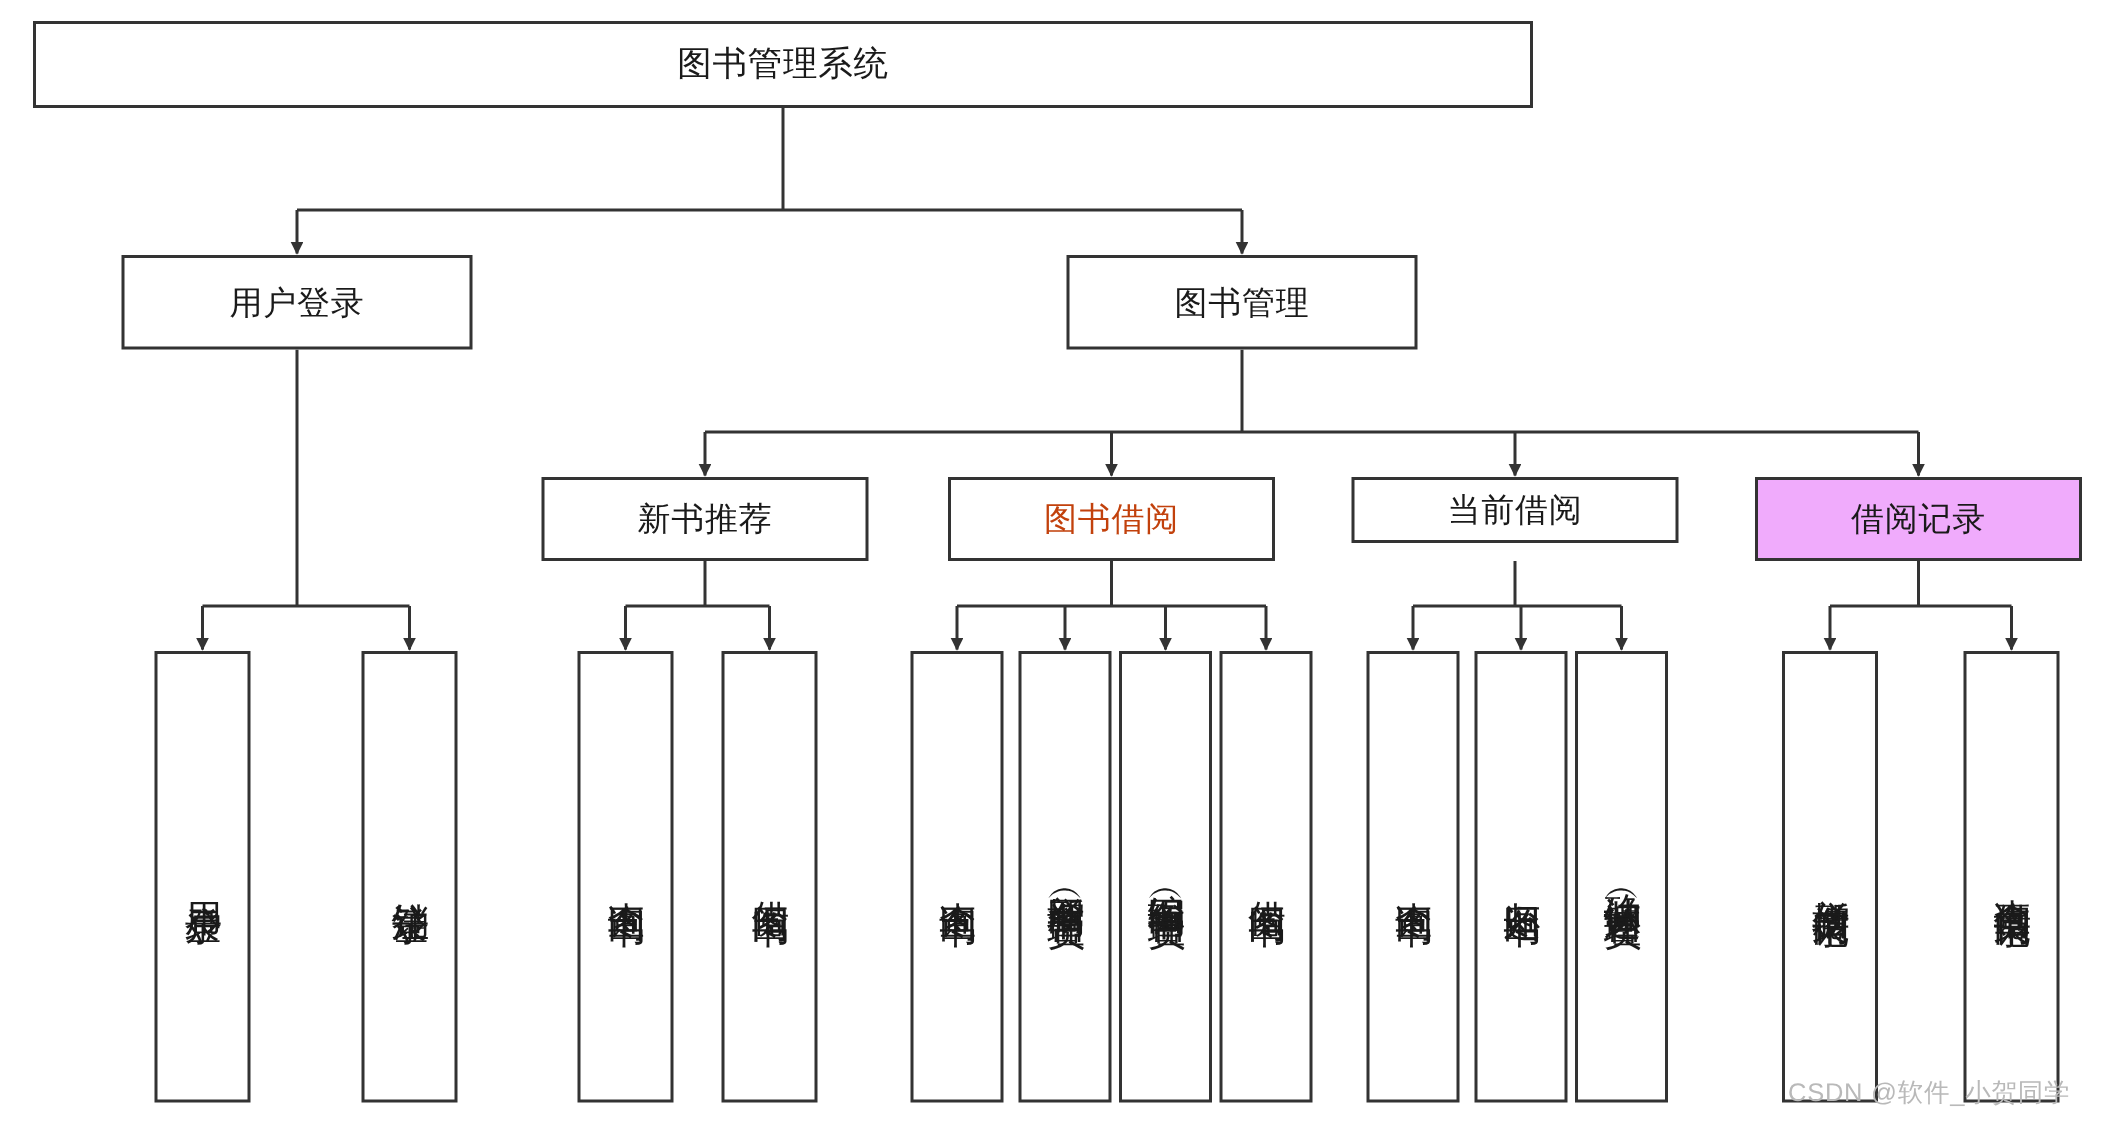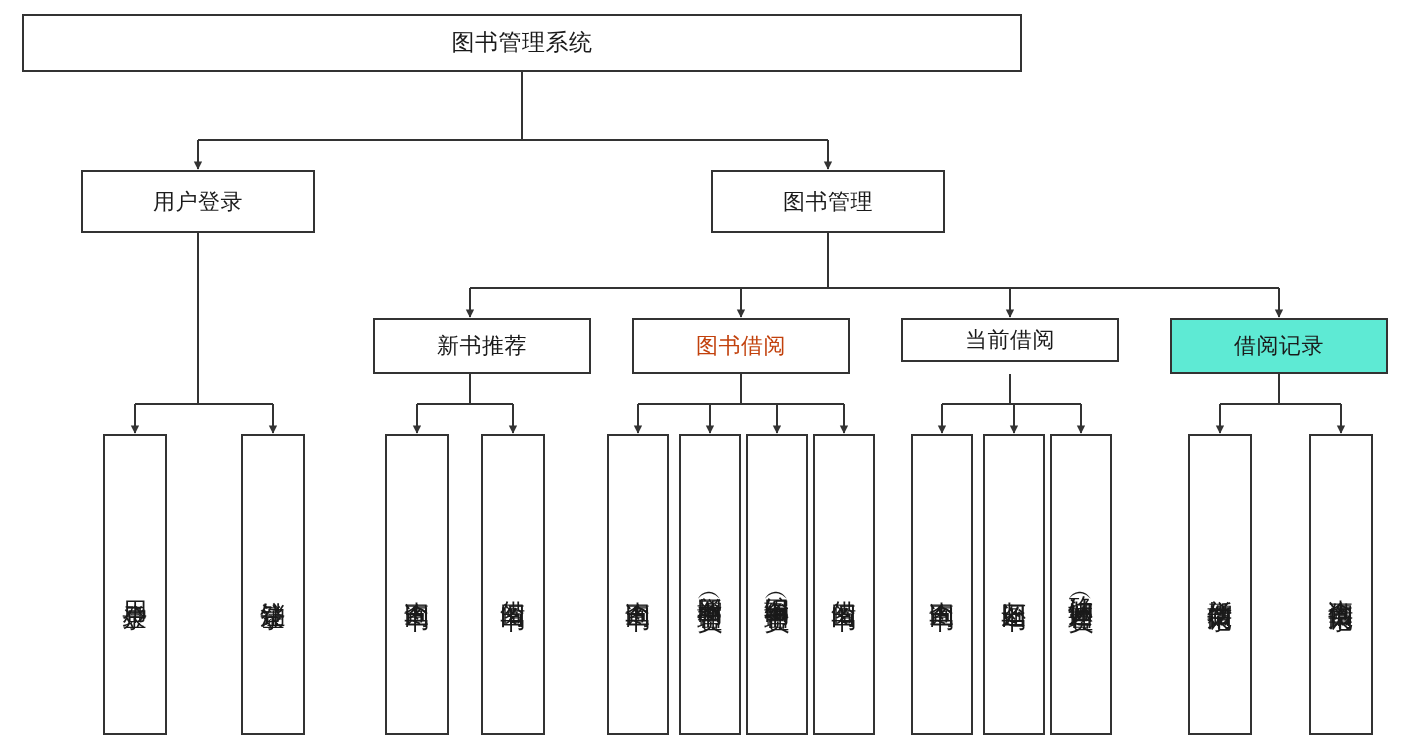--- a/index.html
+++ b/index.html
@@ -126,30 +126,30 @@
   <div id="nodes-layer">
       <div class="node horiz root" style="left: 22px; top: 14px; width: 1000px; height: 58px; border-color: rgb(51, 51, 51); border-width: 2px; background: rgb(255, 255, 255); color: rgb(26, 26, 26);">
         <span class="node-label">图书管理系统</span>
       </div>
       <div class="node horiz" style="left: 81px; top: 170px; width: 234px; height: 63px; border-color: rgb(51, 51, 51); border-width: 2px; background: rgb(255, 255, 255); color: rgb(26, 26, 26);">
         <span class="node-label">用户登录</span>
       </div>
       <div class="node horiz" style="left: 711px; top: 170px; width: 234px; height: 63px; border-color: rgb(51, 51, 51); border-width: 2px; background: rgb(255, 255, 255); color: rgb(26, 26, 26);">
         <span class="node-label">图书管理</span>
       </div>
-      <div class="node horiz" style="left: 361px; top: 318px; width: 218px; height: 56px; border-color: rgb(51, 51, 51); border-width: 2px; background: rgb(255, 255, 255); color: rgb(26, 26, 26); margin-left: 12px;">
+      <div class="node horiz" style="left: 361px; top: 318px; width: 218px; height: 56px; border-color: rgb(51, 51, 51); border-width: 2px; background: rgb(255, 255, 255); color: rgb(26, 26, 26);">
         <span class="node-label">新书推荐</span>
       </div>
       <div class="node horiz" style="left: 632px; top: 318px; width: 218px; height: 56px; border-color: rgb(51, 51, 51); border-width: 2px; background: rgb(255, 255, 255); color: #c2410c;">
         <span class="node-label">图书借阅</span>
       </div>
       <div class="node horiz" style="left: 901px; top: 318px; width: 218px; height: 44px; border-color: rgb(51, 51, 51); border-width: 2px; background: rgb(255, 255, 255); color: rgb(26, 26, 26);">
         <span class="node-label">当前借阅</span>
       </div>
-      <div class="node horiz" style="left: 1170px; top: 318px; width: 218px; height: 56px; border-color: rgb(51, 51, 51); border-width: 2px; background: #5eead4; color: rgb(26, 26, 26);">
+      <div class="node horiz" style="left: 1170px; top: 318px; width: 218px; height: 56px; border-color: rgb(51, 51, 51); border-width: 2px; background: #f0abfc; color: rgb(26, 26, 26);">
         <span class="node-label">借阅记录</span>
       </div>
       <div class="node vert" style="left: 103px; top: 434px; width: 64px; height: 301px; border-color: rgb(51, 51, 51); border-width: 2px; background: rgb(255, 255, 255); color: rgb(26, 26, 26);">
         <span class="node-label">用户登录</span>
       </div>
       <div class="node vert" style="left: 241px; top: 434px; width: 64px; height: 301px; border-color: rgb(51, 51, 51); border-width: 2px; background: rgb(255, 255, 255); color: rgb(26, 26, 26);">
         <span class="node-label">注销登录</span>
       </div>
       <div class="node vert" style="left: 385px; top: 434px; width: 64px; height: 301px; border-color: rgb(51, 51, 51); border-width: 2px; background: rgb(255, 255, 255); color: rgb(26, 26, 26);">
         <span class="node-label">查询图书</span>
@@ -179,13 +179,14 @@
         <span class="node-label">确认归还（管理员）</span>
       </div>
       <div class="node vert" style="left: 1188px; top: 434px; width: 64px; height: 301px; border-color: rgb(51, 51, 51); border-width: 2px; background: rgb(255, 255, 255); color: rgb(26, 26, 26);">
         <span class="node-label">新增借阅记录</span>
       </div>
       <div class="node vert" style="left: 1309px; top: 434px; width: 64px; height: 301px; border-color: rgb(51, 51, 51); border-width: 2px; background: rgb(255, 255, 255); color: rgb(26, 26, 26);">
         <span class="node-label">查询借阅记录</span>
       </div>
     </div>
 
+  <div class="watermark" style="left: 1192px; top: 717px; color: rgb(185, 185, 185);">CSDN @软件_小贺同学</div>
 </div>
 
 </body></html>

